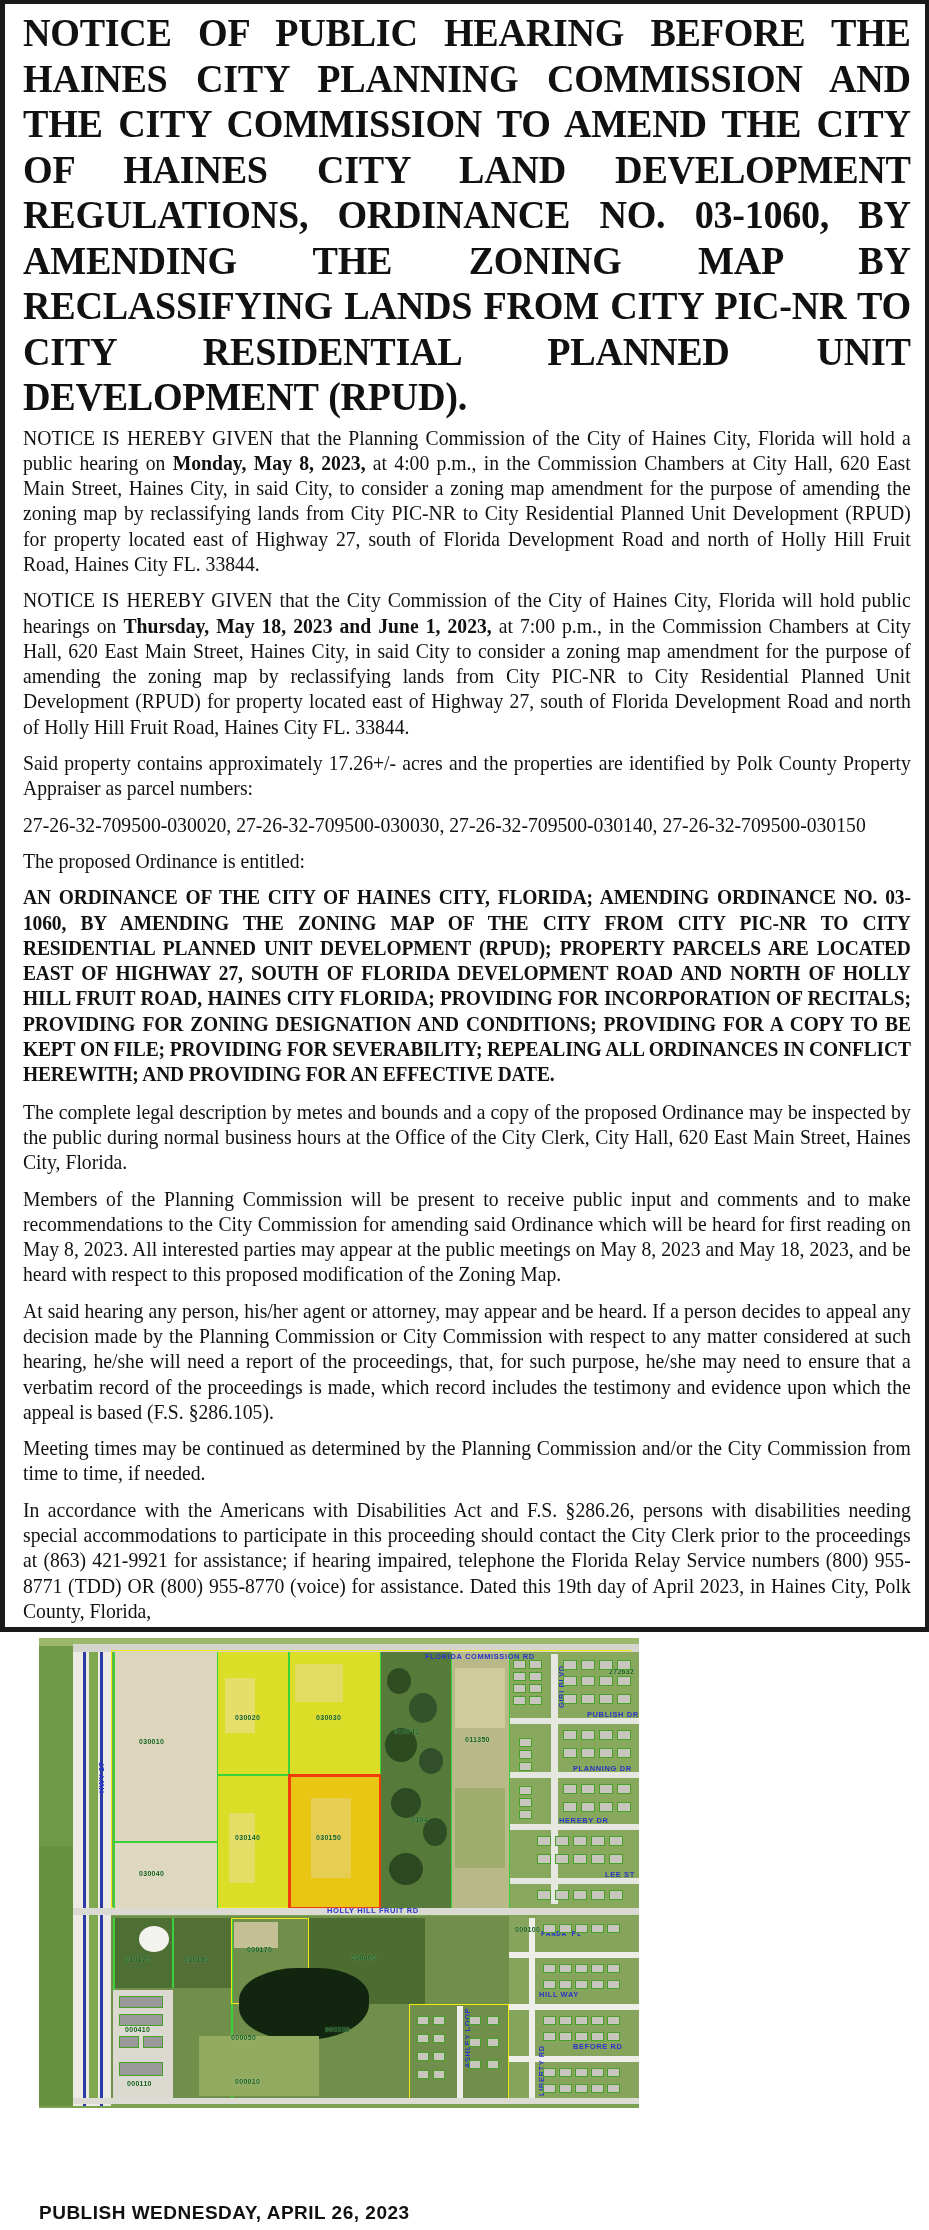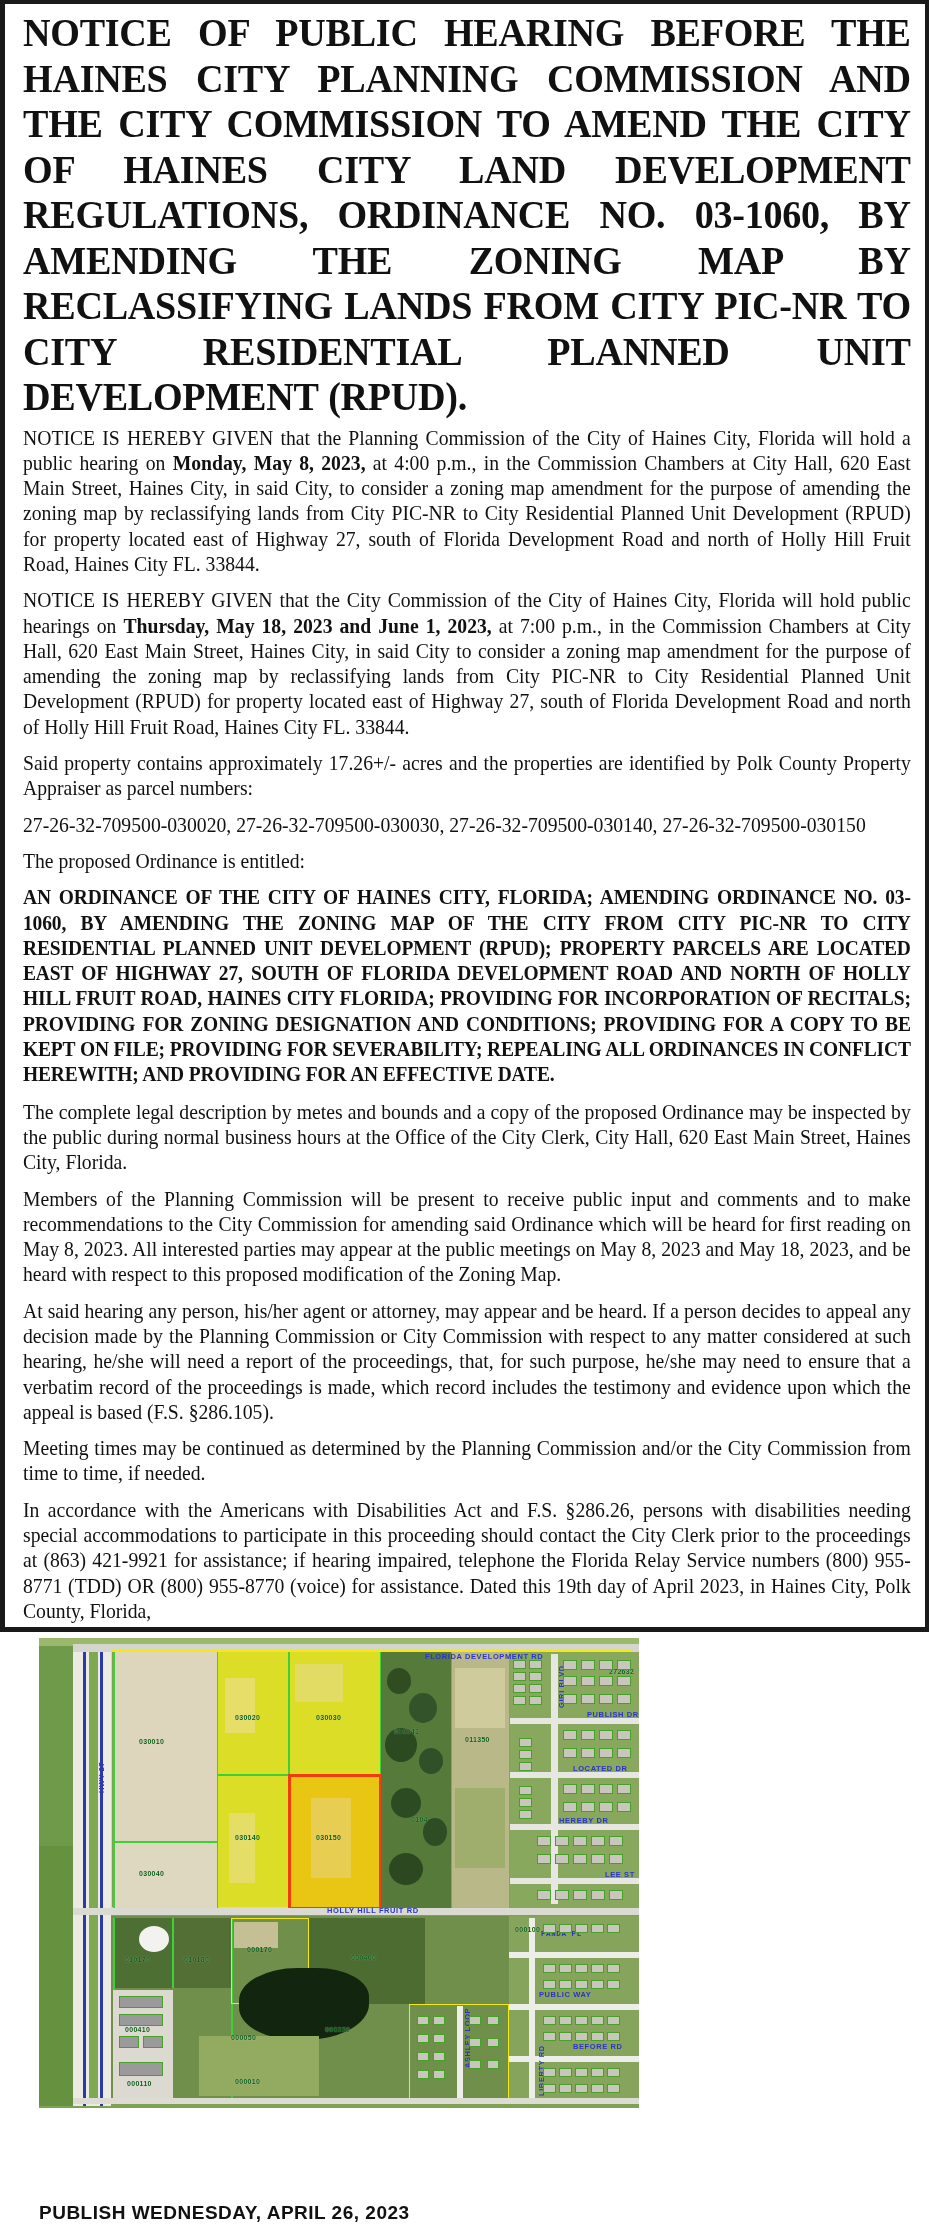--- a/index.html
+++ b/index.html
@@ -261,21 +261,21 @@
 
         <div class="field" style="left:471px;top:14px;width:129px;height:256px;background:#87a85d;"></div>
 
         <div class="road-v" style="left:512px;top:16px;width:7px;height:250px;background:#e7e7e2;"></div>
         <div class="road-h" style="left:471px;top:80px;width:129px;height:6px;background:#e7e7e2;"></div>
         <div class="road-h" style="left:471px;top:134px;width:129px;height:6px;background:#e7e7e2;"></div>
         <div class="road-h" style="left:471px;top:186px;width:129px;height:6px;background:#e7e7e2;"></div>
         <div class="road-h" style="left:471px;top:240px;width:129px;height:6px;background:#e7e7e2;"></div>
         <span class="street v" style="left:518px;top:70px;">GIRI BLVD</span>
         <span class="street" style="left:548px;top:72px;">PUBLISH DR</span>
-        <span class="street" style="left:534px;top:126px;">LOCATED DR</span>
+        <span class="street" style="left:534px;top:126px;">PLANNING DR</span>
         <span class="street" style="left:520px;top:178px;">HEREBY DR</span>
         <span class="street" style="left:566px;top:232px;">LEE ST</span>
         <span class="label" style="left:570px;top:30px;">272632</span>
 
         <div class="house" style="left:474px;top:22px;width:13px;height:9px;"></div>
         <div class="house" style="left:490px;top:22px;width:13px;height:9px;"></div>
         <div class="house" style="left:474px;top:34px;width:13px;height:9px;"></div>
         <div class="house" style="left:490px;top:34px;width:13px;height:9px;"></div>
         <div class="house" style="left:474px;top:46px;width:13px;height:9px;"></div>
         <div class="house" style="left:490px;top:46px;width:13px;height:9px;"></div>
@@ -386,21 +386,21 @@
         <div class="house" style="left:430px;top:422px;width:12px;height:9px;"></div>
         <div class="house" style="left:448px;top:422px;width:12px;height:9px;"></div>
 
         <div class="field" style="left:470px;top:278px;width:130px;height:186px;background:#86a45c;"></div>
         <div class="road-v" style="left:490px;top:280px;width:6px;height:182px;background:#eeeee8;"></div>
         <div class="road-h" style="left:470px;top:314px;width:130px;height:6px;background:#eeeee8;"></div>
         <div class="road-h" style="left:470px;top:366px;width:130px;height:6px;background:#eeeee8;"></div>
         <div class="road-h" style="left:470px;top:418px;width:130px;height:6px;background:#eeeee8;"></div>
         <span class="label" style="left:476px;top:288px;">000100</span>
         <span class="street" style="left:502px;top:292px;font-family:Liberation Mono, monospace;">PANDA PL</span>
-        <span class="street" style="left:500px;top:352px;">PUBLIC WAY</span>
+        <span class="street" style="left:500px;top:352px;">HILL WAY</span>
         <span class="street" style="left:534px;top:404px;">BEFORE RD</span>
         <span class="street v" style="left:498px;top:458px;">LIBERTY RD</span>
         <div class="house" style="left:504px;top:286px;width:13px;height:9px;"></div>
         <div class="house" style="left:520px;top:286px;width:13px;height:9px;"></div>
         <div class="house" style="left:536px;top:286px;width:13px;height:9px;"></div>
         <div class="house" style="left:552px;top:286px;width:13px;height:9px;"></div>
         <div class="house" style="left:568px;top:286px;width:13px;height:9px;"></div>
         <div class="house" style="left:504px;top:326px;width:13px;height:9px;"></div>
         <div class="house" style="left:520px;top:326px;width:13px;height:9px;"></div>
         <div class="house" style="left:536px;top:326px;width:13px;height:9px;"></div>
@@ -426,20 +426,20 @@
         <div class="house" style="left:536px;top:430px;width:13px;height:9px;"></div>
         <div class="house" style="left:552px;top:430px;width:13px;height:9px;"></div>
         <div class="house" style="left:568px;top:430px;width:13px;height:9px;"></div>
         <div class="house" style="left:504px;top:446px;width:13px;height:9px;"></div>
         <div class="house" style="left:520px;top:446px;width:13px;height:9px;"></div>
         <div class="house" style="left:536px;top:446px;width:13px;height:9px;"></div>
         <div class="house" style="left:552px;top:446px;width:13px;height:9px;"></div>
         <div class="house" style="left:568px;top:446px;width:13px;height:9px;"></div>
 
         <div class="road-h" style="left:34px;top:460px;width:566px;height:6px;background:#dcdcd4;"></div>
-        <span class="street" style="left:386px;top:14px;">FLORIDA DEVELOPMENT RD</span>
+        <span class="street" style="left:386px;top:14px;">FLORIDA COMMISSION RD</span>
       </div>
     </div>
 
   </div>
 
   <div class="publish-line">PUBLISH WEDNESDAY, APRIL 26, 2023</div>
 </div>
 
 </body></html>

